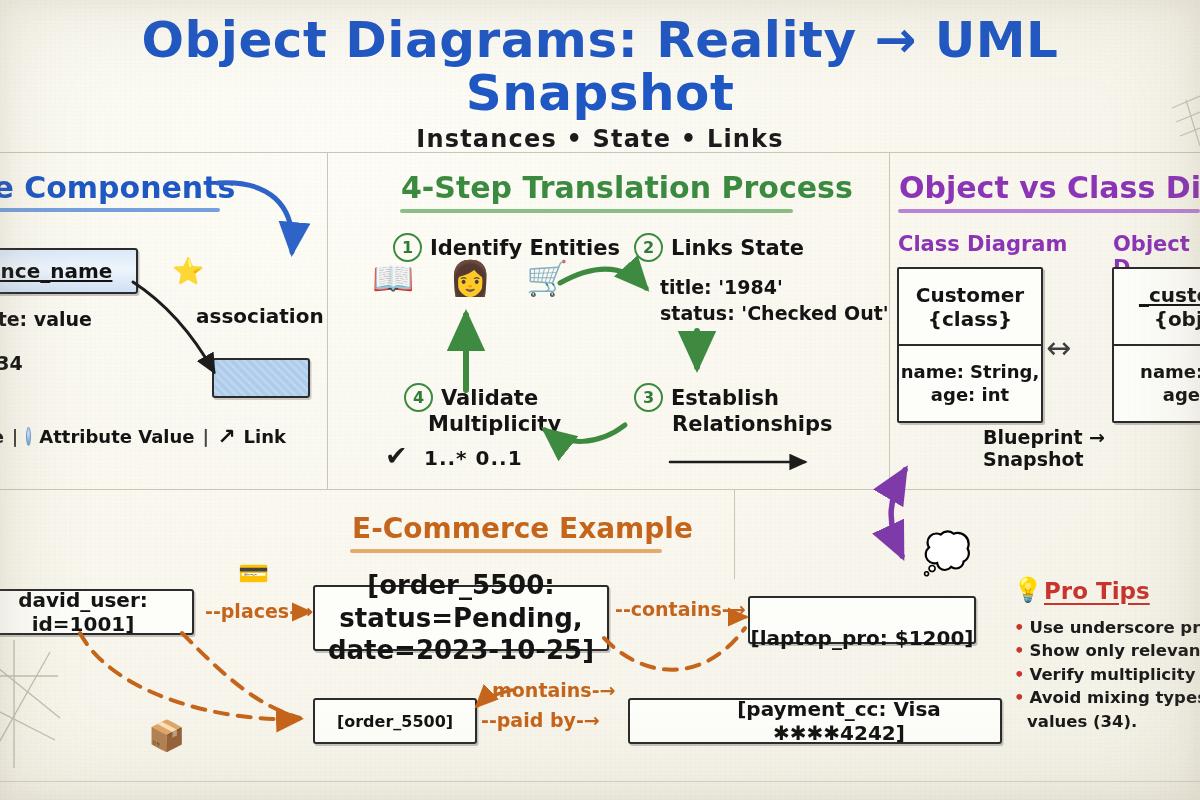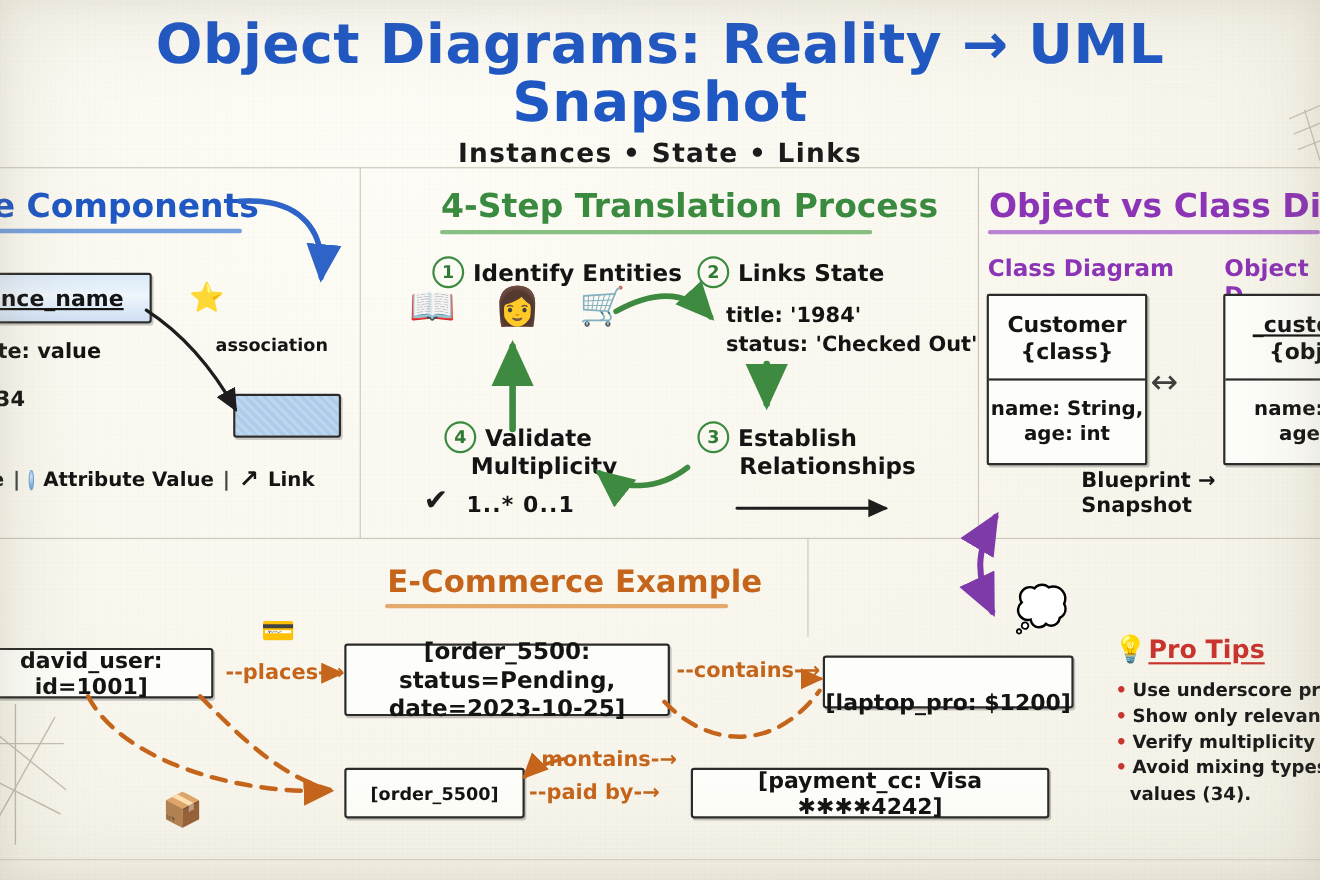--- a/index.html
+++ b/index.html
@@ -73,21 +73,21 @@
   
   #inst-box{
     left:-48px;top:248px;width:182px;height:42px;
     background:linear-gradient(180deg,#dbe9f8 0%,#eef5fc 45%,#cfe0f4 100%);
     border:2.5px solid #2b2b2b;
   }
   #inst-box .nm{font-size:20px;text-decoration:underline;text-underline-offset:2px;}
   #attr-1{position:absolute;left:-36px;top:308px;font-size:19px;font-weight:bold;color:#141414;}
   #attr-2{position:absolute;left:-18px;top:352px;font-size:19px;font-weight:bold;color:#141414;}
 
-  #assoc-label{position:absolute;left:196px;top:304px;font-size:16px;font-weight:bold;color:#141414;}
+  #assoc-label{position:absolute;left:196px;top:304px;font-size:20px;font-weight:bold;color:#141414;}
   #star-icon{position:absolute;left:172px;top:258px;font-size:26px;line-height:1;}
   #blue-box{
     position:absolute;left:212px;top:358px;width:94px;height:36px;
     background:repeating-linear-gradient(45deg,#aecbe9 0 3px,#bdd6ef 3px 6px);
     border:2.5px solid #2b2b2b;border-radius:3px;
     box-shadow:1.5px 2px 0 rgba(40,40,40,.22);
   }
   #legend-row{
     position:absolute;left:-44px;top:424px;width:330px;
     font-size:18px;font-weight:bold;color:#141414;
@@ -136,26 +136,26 @@
   #class-box{left:897px;top:267px;width:142px;height:152px;}
   #object-box{left:1112px;top:267px;width:142px;height:152px;}
   .uml-top .und{text-decoration:underline;text-underline-offset:2px;}
   #dbl-arrow{position:absolute;left:1046px;top:330px;font-size:30px;color:#3f3f3f;}
   #bp-snap{position:absolute;left:983px;top:426px;font-size:19px;font-weight:bold;color:#141414;}
 
   
   #b-david{left:-28px;top:589px;width:218px;height:42px;}
   #b-david .t{font-size:20px;}
   #b-order-long{left:313px;top:585px;width:292px;height:62px;}
-  #b-order-long .t{font-size:21px;line-height:1.25;}
+  #b-order-long .t{font-size:26px;line-height:1.25;}
   #b-laptop{left:748px;top:596px;width:224px;height:44px;}
   #b-laptop .t{font-size:20px;margin-top:36px;}
   #b-order-s{left:313px;top:698px;width:160px;height:42px;}
   #b-order-s .t{font-size:16px;}
-  #b-pay{left:628px;top:698px;width:322px;height:42px;}
+  #b-pay{left:628px;top:698px;width:322px;height:42px;padding-left:48px;}
   #b-pay .t{font-size:20px;}
 
   .link-lbl{position:absolute;font-size:19px;font-weight:bold;color:#c4651b;white-space:nowrap;}
   #lbl-places{left:205px;top:600px;}
   #lbl-contains{left:615px;top:598px;}
   #lbl-montains{left:492px;top:679px;}
   #lbl-paidby{left:481px;top:709px;}
 
   #icon-card{position:absolute;left:238px;top:559px;font-size:25px;}
   #icon-box{position:absolute;left:148px;top:718px;font-size:30px;}

